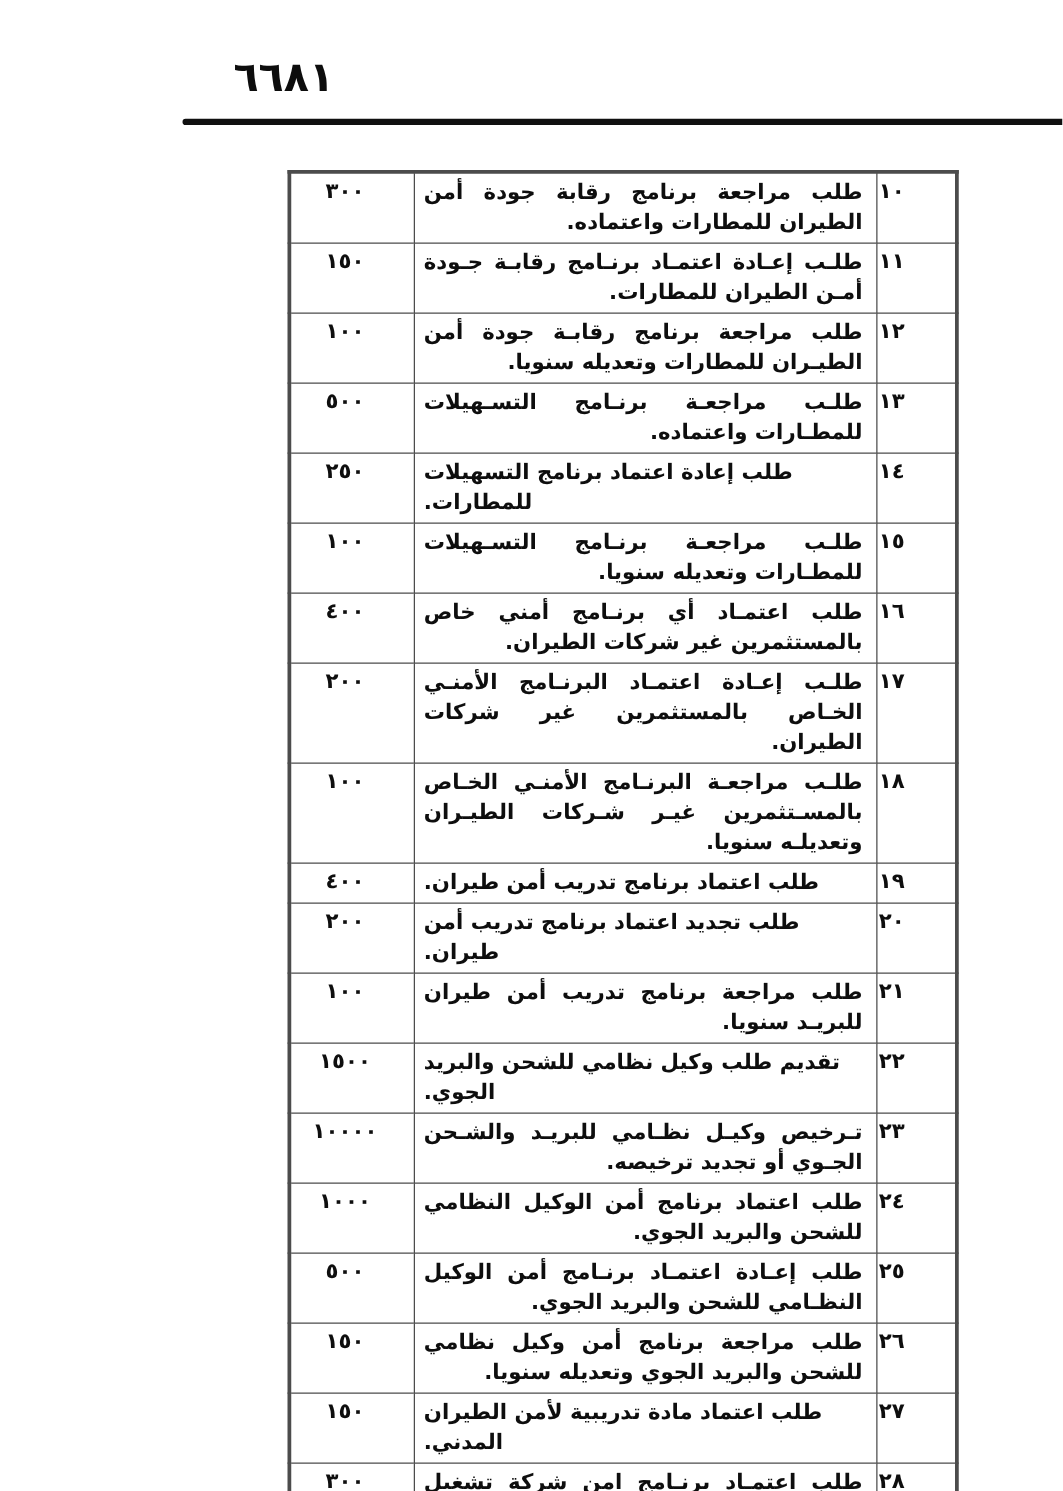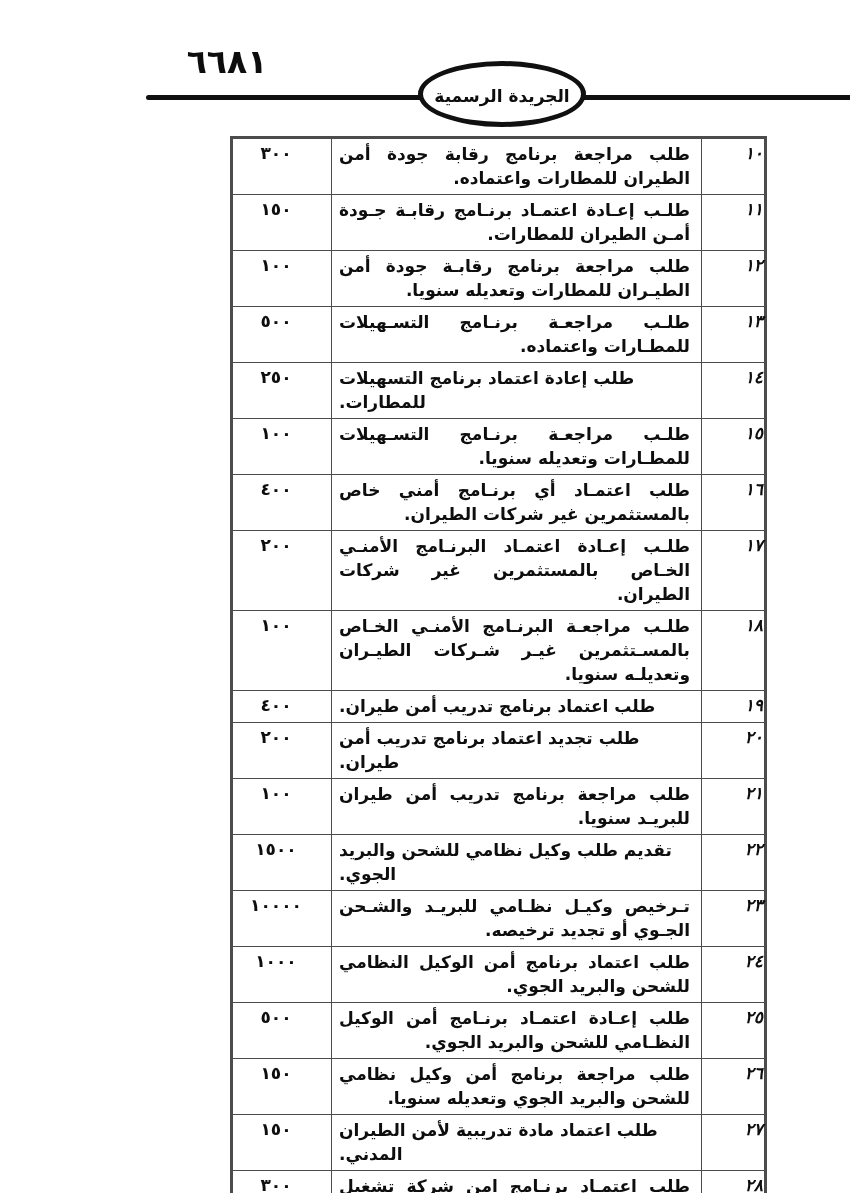--- a/index.html
+++ b/index.html
@@ -74,25 +74,24 @@
   }
   .fees-table td {
     border: 1.5px solid #4c4c4c;
     vertical-align: top;
     font-weight: bold;
     color: #0e0e0e;
     box-sizing: border-box;
   }
   td.serial-cell {
     width: 64px;
-    text-align: right;
+    text-align: left;
     font-size: 17px;
     padding-top: 4px;
     letter-spacing: 2px;
-    font-style: italic;
   }
   td.description-cell {
     width: 370px;
     font-size: 17px;
     line-height: 24px;
     padding: 3px 11px 4px 7px;
     text-align: justify;
     text-justify: inter-word;
     margin-left: 28px;
   }
@@ -109,23 +108,20 @@
 </style>
 </head>
 <body>
 
 <div class="page">
 
   <div class="page-number">٦٦٨١</div>
 
   <div class="header-rule"></div>
 
-  <div class="banner-ellipse">
-    <span class="banner-title">الجريدة الرسمية</span>
-  </div>
 
   <table class="fees-table">
     <tbody>
         <tr>
           <td class="serial-cell">١٠</td>
           <td class="description-cell">طلب مراجعة برنامج رقابة جودة أمن الطيران للمطارات واعتماده.</td>
           <td class="fee-cell">٣٠٠</td>
         </tr>
         <tr>
           <td class="serial-cell">١١</td>

